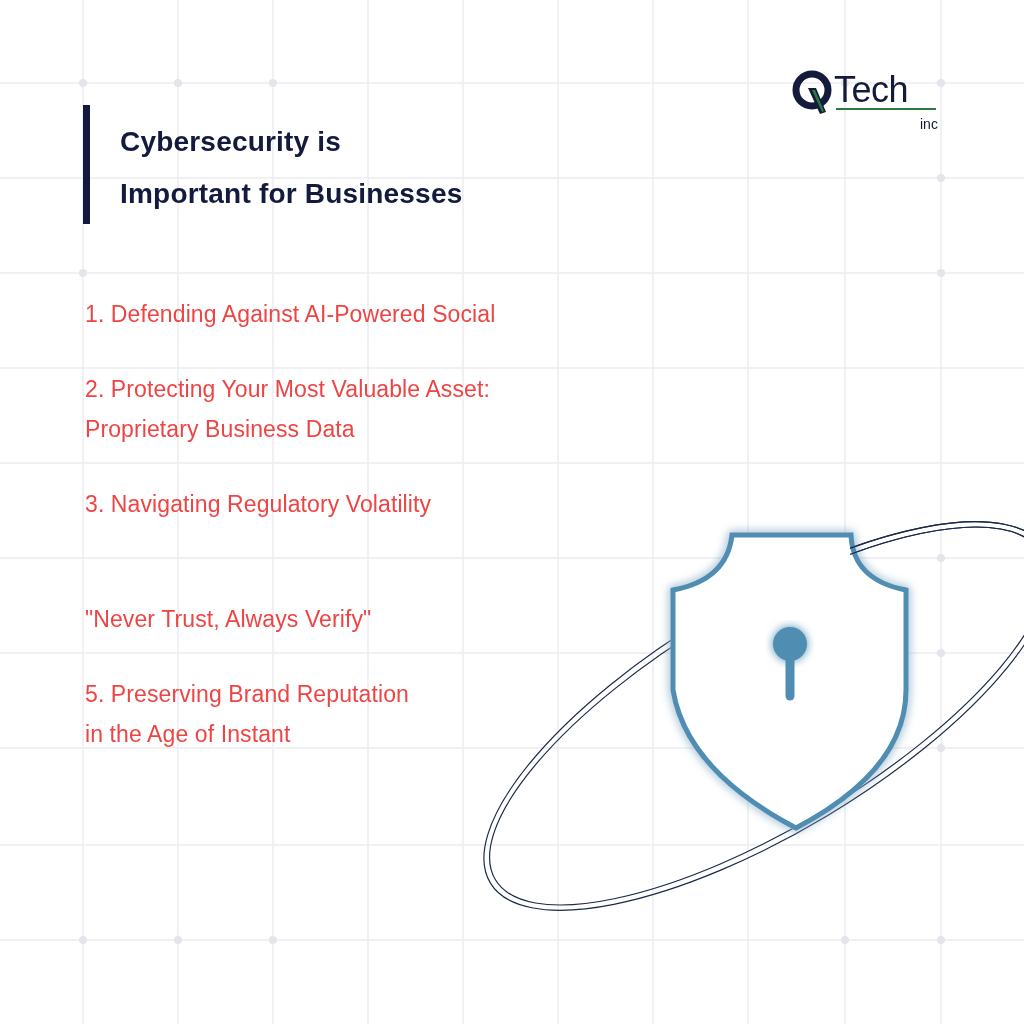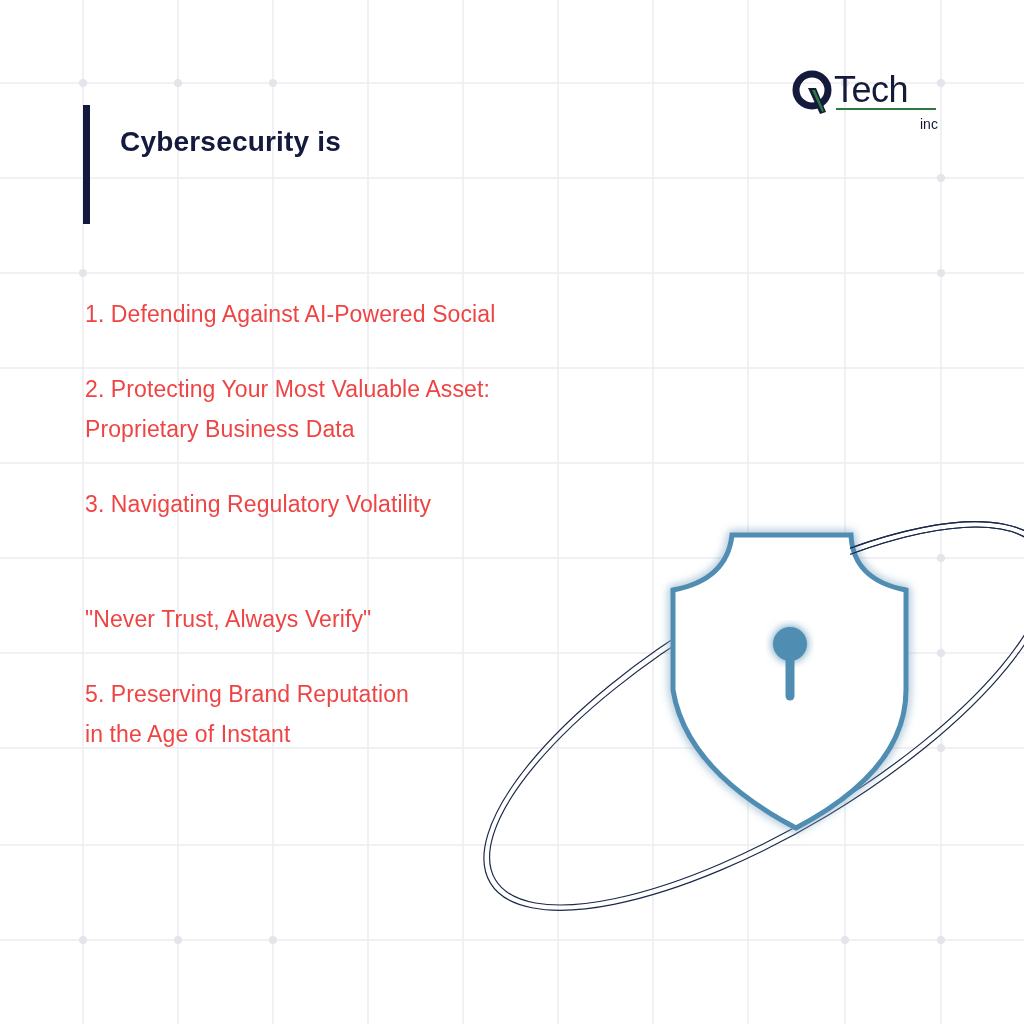--- a/index.html
+++ b/index.html
@@ -102,20 +102,21 @@
     <path d="M20 22 L30 44 L32 43 L23 22 Z" fill="#2c7a3f"></path>
   </svg>
   <span class="word">Tech</span>
   <span class="inc">inc</span>
   <span class="underline"></span>
 </div>
 
 <div class="accent-bar"></div>
 <h1 class="title">
   <span>Cybersecurity is</span><br>
+  <span>Important for Businesses</span>
 </h1>
 
 <div class="list">
   <p class="list-item">
     <span>1. Defending Against AI-Powered Social</span><br>
   </p>
   <p class="list-item">
     <span>2. Protecting Your Most Valuable Asset:</span><br>
     <span>Proprietary Business Data</span>
   </p>

